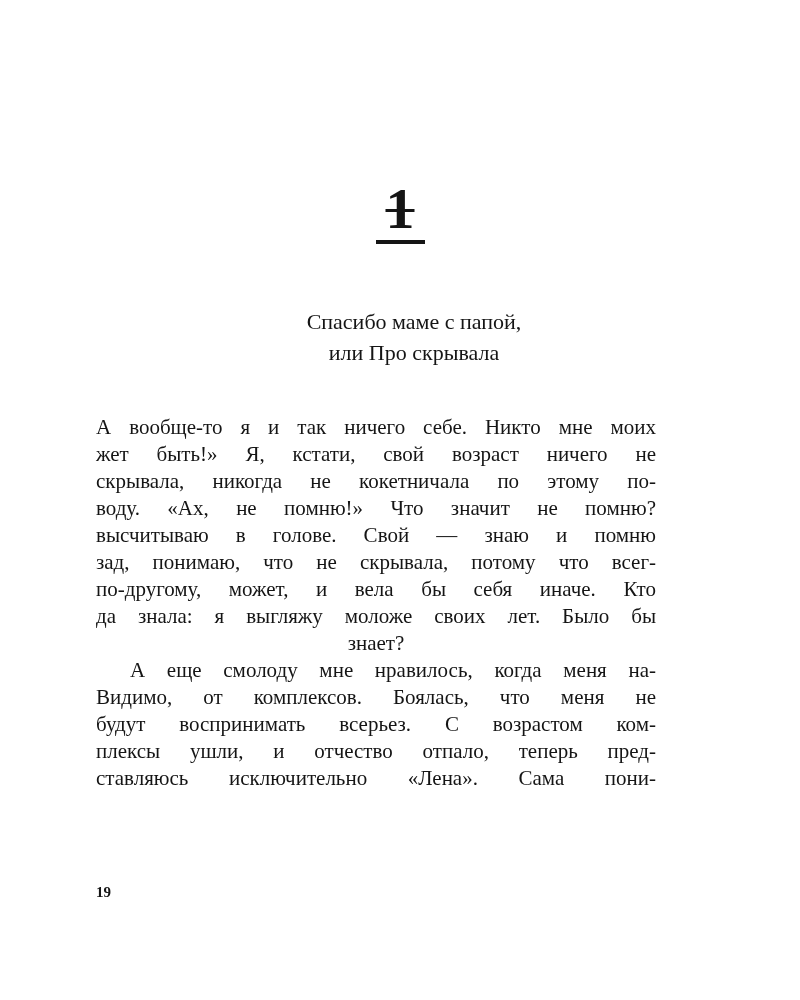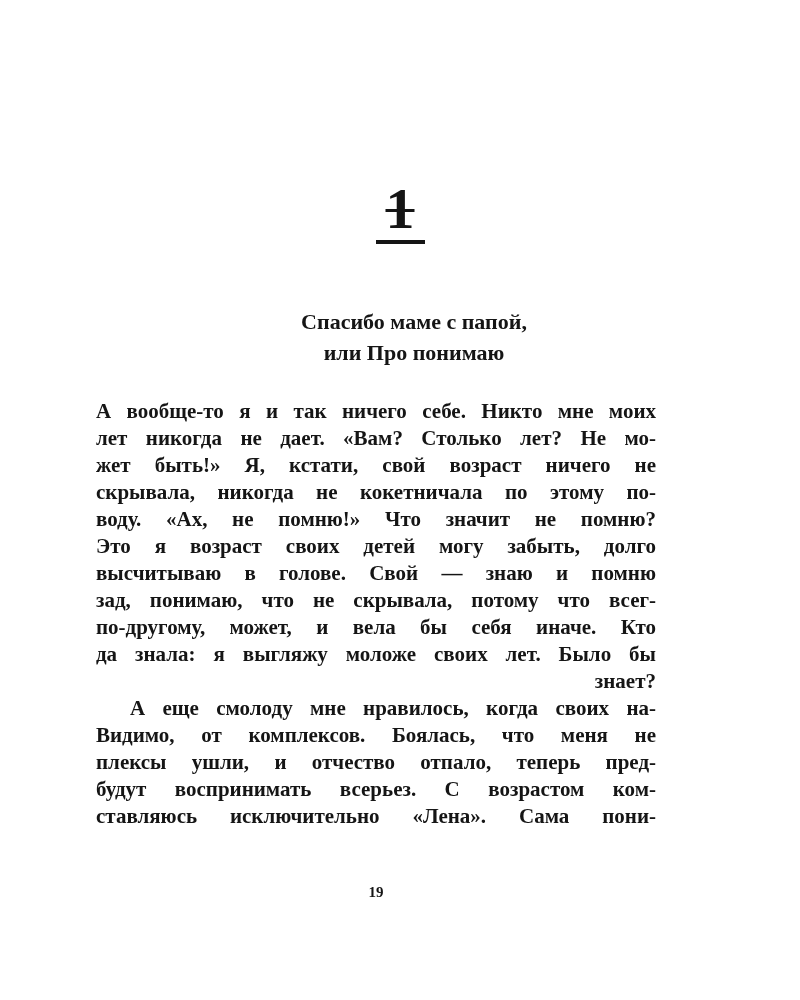--- a/index.html
+++ b/index.html
@@ -26,81 +26,77 @@
     line-height: 1;
     font-weight: bold;
     padding: 0 10px 2px 10px;
     border-bottom: 4px solid #151515;
     text-decoration: line-through;
     text-decoration-thickness: 3px;
   }
   .chapter-title {
     margin-top: 62px;
     text-align: center;
-    font-weight: bold;
+    font-weight: normal;
     font-size: 22px;
     line-height: 31px;
     padding-left: 28px;
   }
   .body-text {
     width: 560px;
     margin-left: 96px;
-    margin-top: 30px;
+    margin-top: 46px;
     font-size: 21px;
     line-height: 27px;
-    font-weight: bold;
   }
   .line {
-    text-align: right;
+    text-align: center;
   }
   .line.j {
     text-align: justify;
     text-align-last: justify;
   }
   .line.ind {
     text-indent: 34px;
   }
   .page-number {
     position: absolute;
     top: 884px;
     left: 96px;
     width: 560px;
-    text-align: center;
     font-size: 15px;
     font-weight: bold;
   }
 </style>
 </head>
 <body>
 
 <div class="page">
 
   <div class="chapter-number-wrap">
     <span class="chapter-number">1</span>
   </div>
 
   <div class="chapter-title">
     <div>Спасибо маме с папой,</div>
-    <div>или Про понимаю</div>
+    <div>или Про скрывала</div>
   </div>
 
   <div class="body-text">
       <div class="line j">А вообще-то я и так ничего себе. Никто мне моих</div>
-      <div class="line j">лет никогда не дает. «Вам? Столько лет? Не мо-</div>
       <div class="line j">жет быть!» Я, кстати, свой возраст ничего не</div>
       <div class="line j">скрывала, никогда не кокетничала по этому по-</div>
       <div class="line j">воду. «Ах, не помню!» Что значит не помню?</div>
-      <div class="line j">Это я возраст своих детей могу забыть, долго</div>
       <div class="line j">высчитываю в голове. Свой — знаю и помню</div>
       <div class="line j">зад, понимаю, что не скрывала, потому что всег-</div>
       <div class="line j">по-другому, может, и вела бы себя иначе. Кто</div>
       <div class="line j">да знала: я выгляжу моложе своих лет. Было бы</div>
       <div class="line">знает?</div>
-      <div class="line j ind">А еще смолоду мне нравилось, когда своих на-</div>
+      <div class="line j ind">А еще смолоду мне нравилось, когда меня на-</div>
       <div class="line j">Видимо, от комплексов. Боялась, что меня не</div>
+      <div class="line j">будут воспринимать всерьез. С возрастом ком-</div>
       <div class="line j">плексы ушли, и отчество отпало, теперь пред-</div>
-      <div class="line j">будут воспринимать всерьез. С возрастом ком-</div>
       <div class="line j">ставляюсь исключительно «Лена». Сама пони-</div>
     </div>
 
   <div class="page-number">19</div>
 
 </div>
 
 </body></html>

